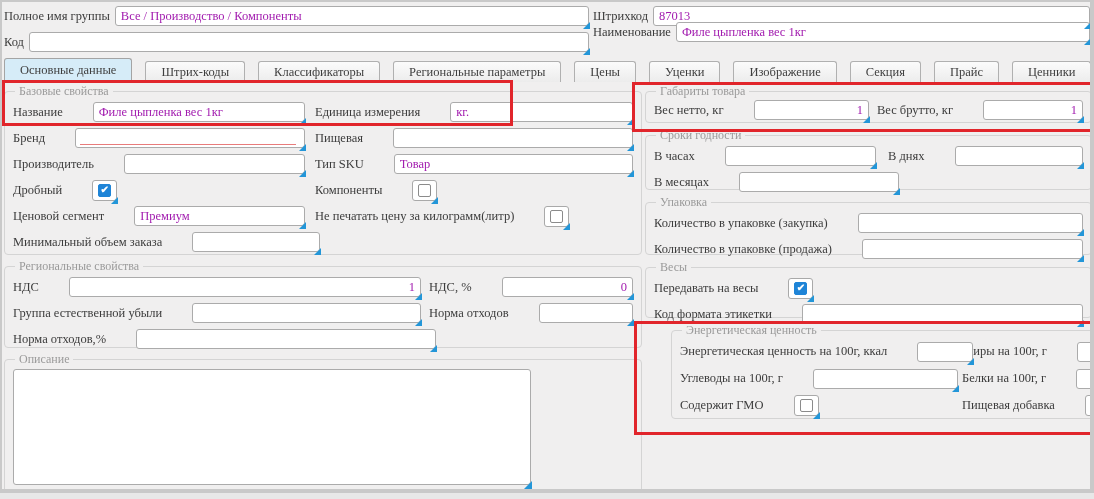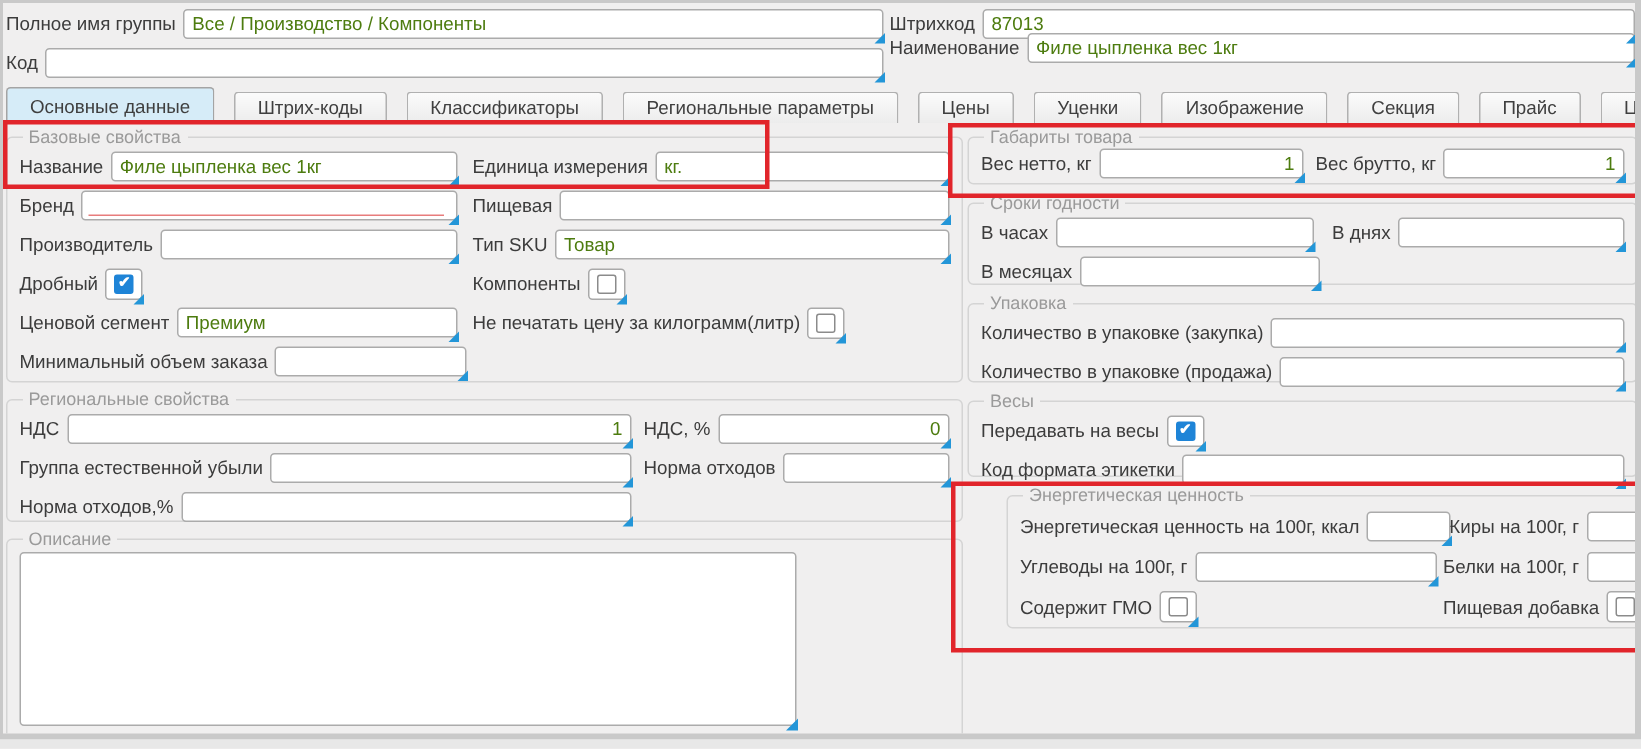--- a/index.html
+++ b/index.html
@@ -1,28 +1,28 @@
 <!DOCTYPE html>
 <html><head>
 <meta charset="utf-8">
 <style>
   html,body{margin:0;padding:0;background:#e8e8e8;}
   .screen{
     position:relative;width:1094px;height:493px;box-sizing:border-box;
     background:#f0efef;border:2px solid #c9c9c9;border-right-width:4px;border-bottom-width:4px;
-    font-family:Liberation Sans, sans-serif;font-size:12.5px;color:#3c3c3c;
+    font-family:Liberation Serif, serif;font-size:12.5px;color:#3c3c3c;
     overflow:hidden;
   }
   .lbl{white-space:nowrap;margin-right:5px;color:#3c3c3c;}
   
   .inp{position:relative;display:inline-flex;flex:1;min-width:0;}
   .inp.fixed{flex:none;}
   .inp input{
     box-sizing:border-box;width:100%;height:20px;border:1px solid #ababab;border-radius:3px;
-    background:#fff;font-family:inherit;font-size:12.5px;color:#4d7c0f;padding:0 5px;outline:none;
+    background:#fff;font-family:inherit;font-size:12.5px;color:#a21caf;padding:0 5px;outline:none;
   }
   .inp::after{
     content:"";position:absolute;right:-1px;bottom:-3px;width:0;height:0;z-index:2;
     border-left:7px solid transparent;border-bottom:7px solid #2396d8;
   }
   .inp.invalid::before{
     content:"";position:absolute;left:5px;right:9px;bottom:3px;height:1px;background:#e87c7c;z-index:3;
   }
   .inp input.num{text-align:right;}
   
@@ -62,21 +62,21 @@
   
   .col-left{position:absolute;left:2px;top:82px;width:638px;}
   .col-right{position:absolute;left:643px;top:82px;width:447px;}
   fieldset{
     box-sizing:border-box;margin:0;border:1px solid #d4d4d4;border-radius:4px;
     padding:0 8px 0 8px;background:transparent;
   }
   legend{font-size:12px;color:#9a9a9a;padding:0 4px;margin-left:2px;}
   .row{display:flex;align-items:center;height:26px;}
   .row27{display:flex;align-items:center;height:27px;}
-  .cell{display:flex;align-items:center;min-width:0;}
+  .cell{display:flex;align-items:center;min-width:0;gap:25px;}
   .bas-l{width:292px;}
   .reg-l{width:408px;}
   .gab-l{width:215px;}
   .srk-l{width:222px;}
   .en-l{width:278px;}
   .grow{flex:1;}
   .mb4{margin-bottom:4px;}
   .mb5{margin-bottom:5px;}
   
   .ann{position:absolute;border:3px solid #e1252b;z-index:9;pointer-events:none;}

